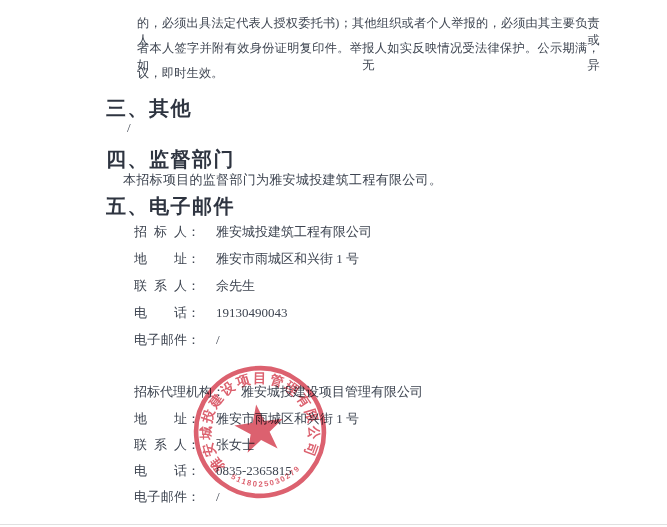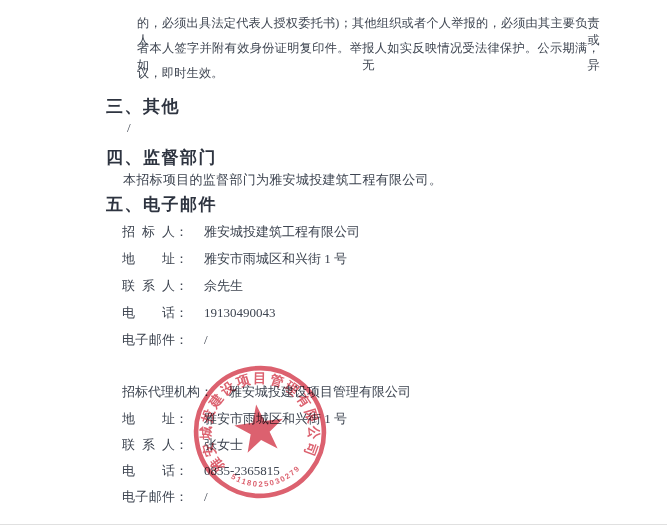--- a/index.html
+++ b/index.html
@@ -24,21 +24,21 @@
   }
   .para-line.last{
     text-align:left;
     text-align-last:left;
   }
   .heading{
     position:absolute;
     left:106px;
     font-family:"Liberation Sans","DejaVu Sans",sans-serif;
     font-weight:bold;
-    font-size:17px;
+    font-size:20px;
     letter-spacing:1.5px;
     color:#2e3440;
     white-space:nowrap;
   }
   .indent-text{
     position:absolute;
     left:123px;
     font-size:13px;
     letter-spacing:.3px;
     color:#3d4450;
@@ -56,20 +56,21 @@
     font-size:13px;
     color:#3d4450;
     white-space:nowrap;
   }
   .lbl{
     display:inline-block;
     width:53px;
     text-align:justify;
     text-align-last:justify;
     vertical-align:top;
+    margin-left:12px;
   }
   .lbl.wide{
     width:auto;
     text-align:right;
     text-align-last:left;
   }
   .colon{display:inline-block;}
   .val{margin-left:16px;}
   .seal{
     position:absolute;

